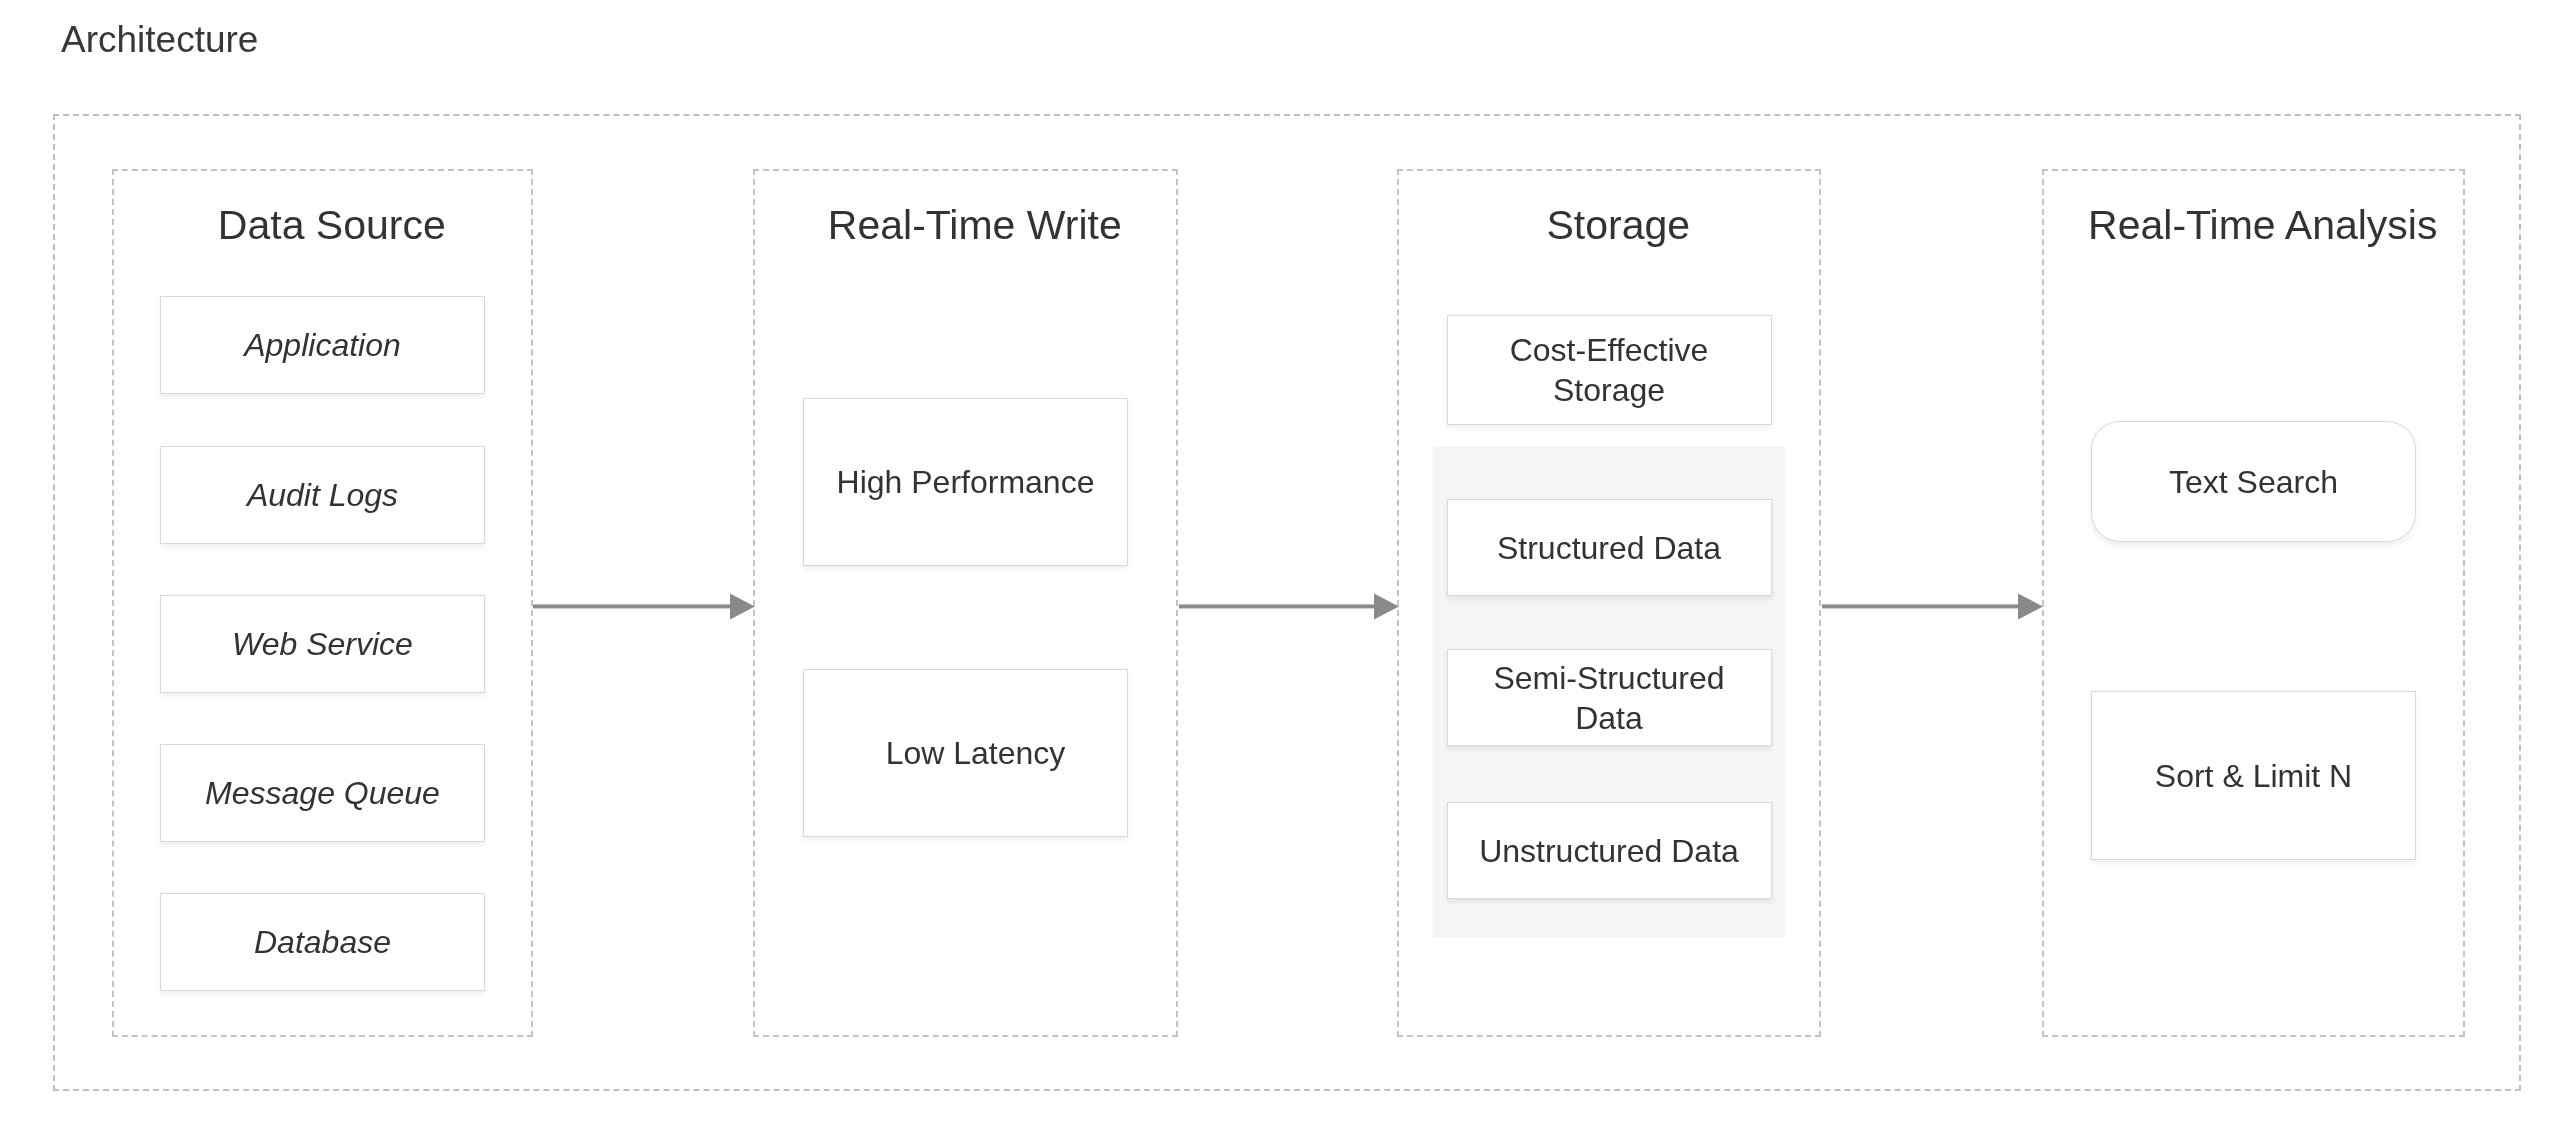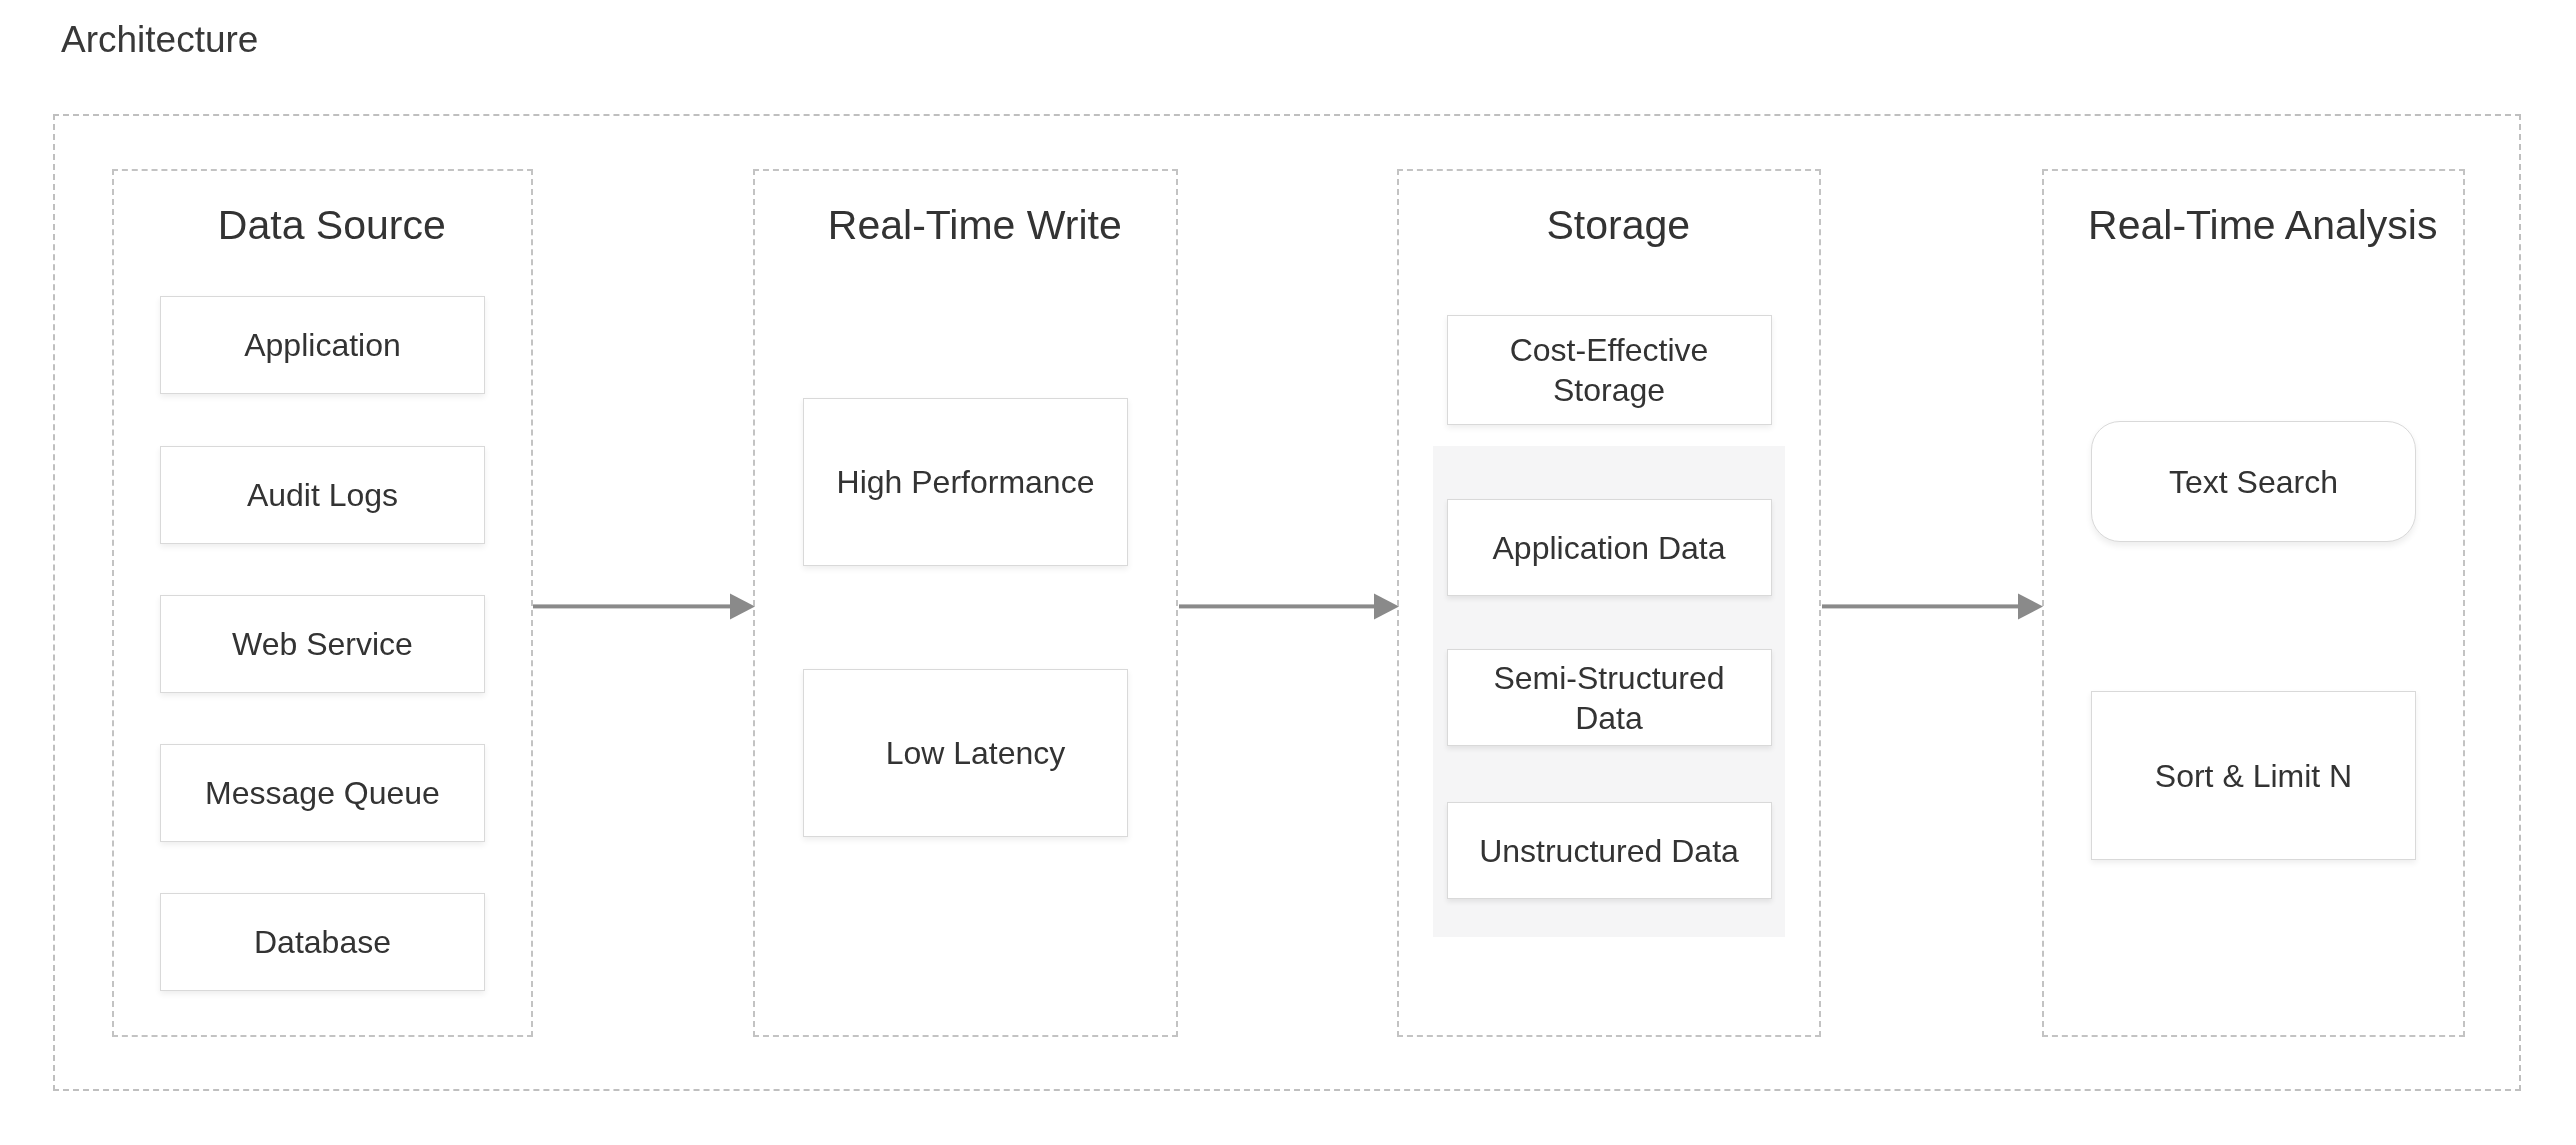--- a/index.html
+++ b/index.html
@@ -69,21 +69,21 @@
     display: flex;
     align-items: center;
     justify-content: center;
     text-align: center;
     font-size: 32px;
     font-weight: 400;
     color: #333333;
     line-height: 1.25;
     padding: 5.1px 12px;
   }
-  .node.sm { height: 98px; }
+  .node.sm { height: 98px; font-style: italic; }
   .node.lg { height: 168px; }
   .node.md { height: 110px; }
 
   
   .ds-0 { top: 125px; }
   .ds-1 { top: 275px; }
   .ds-2 { top: 424px; }
   .ds-3 { top: 573px; }
   .ds-4 { top: 722px; }
 
@@ -174,21 +174,21 @@
 
     <div class="arrow arrow-2">
       <div class="shaft"></div>
       <div class="head"></div>
     </div>
 
     <section class="col col-sto">
       <h2 class="col-title">Storage</h2>
       <div class="node md sto-ces">Cost-Effective Storage</div>
       <div class="panel">
-        <div class="node pn-0">Application Data</div>
+        <div class="node pn-0">Structured Data</div>
         <div class="node pn-1">Semi-Structured Data</div>
         <div class="node pn-2">Unstructured Data</div>
       </div>
     </section>
 
     <div class="arrow arrow-3">
       <div class="shaft"></div>
       <div class="head"></div>
     </div>
 

